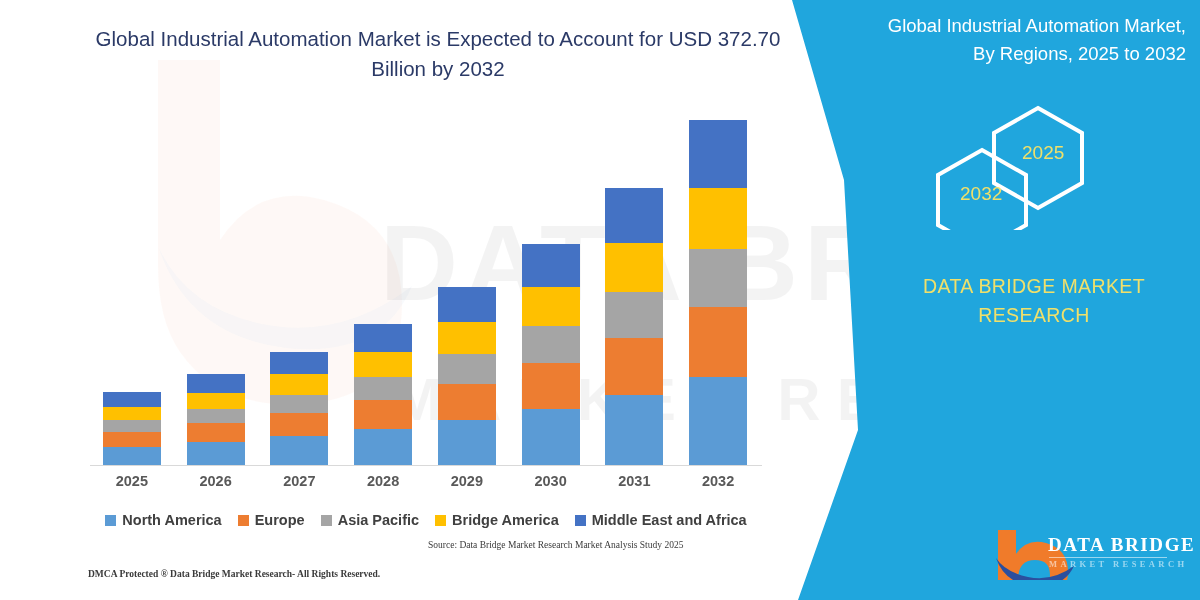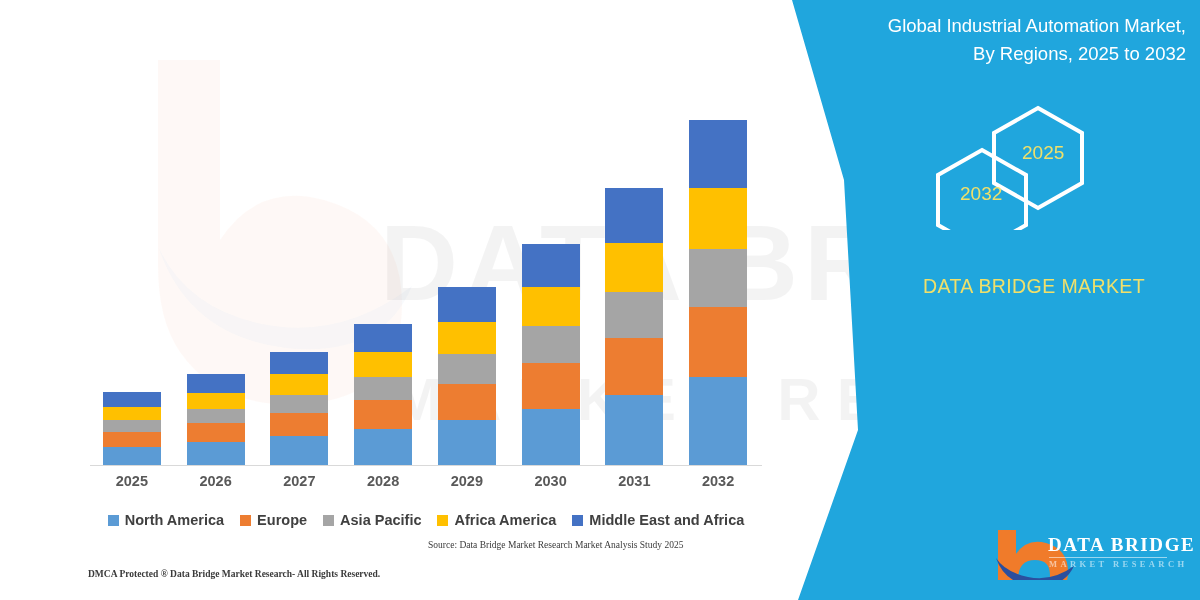--- a/index.html
+++ b/index.html
@@ -108,20 +108,21 @@
 
 <div id="stage">
 
   <svg class="wm-logo" viewBox="0 0 300 360">
     <path d="M40 10 h62 v180 q38 -58 104 -40 q78 22 78 104 q0 92 -96 100 q-86 6 -126 -52 q-22 -32 -22 -86 z" fill="#f7a07a" opacity=".22"></path>
     <path d="M40 196 q30 90 128 102 q96 10 126 -62 q-70 54 -150 38 q-76 -16 -104 -78 z" fill="#7ea4d8" opacity=".18"></path>
   </svg>
   <div class="wm-text">DATA BRIDGE</div>
   <div class="wm-text2">MARKET RESEARCH</div>
 
+  <div class="chart-title">Global Industrial Automation Market is Expected to Account for USD 372.70 Billion by 2032</div>
 
   <div class="plot">
     <div class="bars" id="bars">
         <div class="bar-col">
           <div class="seg" style="background: rgb(68, 114, 196); height: 14.8108px;"></div>
           <div class="seg" style="background: rgb(255, 192, 0); height: 12.9595px;"></div>
           <div class="seg" style="background: rgb(165, 165, 165); height: 12.0338px;"></div>
           <div class="seg" style="background: rgb(237, 125, 49); height: 14.8108px;"></div>
           <div class="seg" style="background: rgb(91, 155, 213); height: 18.5135px;"></div>
         </div>
@@ -196,21 +197,21 @@
       <div class="lg-item">
         <span class="lg-swatch" style="background: rgb(237, 125, 49);"></span>
         <span class="lg-label">Europe</span>
       </div>
       <div class="lg-item">
         <span class="lg-swatch" style="background: rgb(165, 165, 165);"></span>
         <span class="lg-label">Asia Pacific</span>
       </div>
       <div class="lg-item">
         <span class="lg-swatch" style="background: rgb(255, 192, 0);"></span>
-        <span class="lg-label">Africa America</span>
+        <span class="lg-label">Bridge America</span>
       </div>
       <div class="lg-item">
         <span class="lg-swatch" style="background: rgb(68, 114, 196);"></span>
         <span class="lg-label">Middle East and Africa</span>
       </div>
     </div>
 
   <div class="footer-left">DMCA Protected ® Data Bridge Market Research-  All Rights Reserved.</div>
   <div class="footer-src">Source: Data Bridge Market Research  Market Analysis Study 2025</div>
 
@@ -223,20 +224,21 @@
 
   <svg class="hexwrap" viewBox="0 0 200 130">
     <polygon points="118,8 162,33 162,83 118,108 74,83 74,33" fill="none" stroke="#ffffff" stroke-width="4"></polygon>
     <polygon points="62,50 106,75 106,125 62,150 18,125 18,75" fill="none" stroke="#ffffff" stroke-width="4"></polygon>
   </svg>
   <div class="hex-label hex-2025">2025</div>
   <div class="hex-label hex-2032">2032</div>
 
   <div class="dbmr">
     <div>DATA BRIDGE MARKET</div>
+    <div>RESEARCH</div>
   </div>
 
   <svg class="logo" viewBox="0 0 200 52">
     <path d="M6 2 h18 v24 q11 -16 30 -11 q22 6 22 29 q0 14 -9 22 h-22 q13 -5 13 -19 q0 -15 -15 -15 q-17 0 -17 20 v14 h-20 z" fill="#f07b2a"></path>
     <path d="M4 30 q9 26 38 28 q30 2 40 -20 q-22 16 -46 11 q-23 -5 -32 -19 z" fill="#2b4f9e"></path>
   </svg>
   <div class="logo-txt1">DATA BRIDGE</div>
   <div class="logo-rule"></div>
   <div class="logo-txt2">MARKET RESEARCH</div>
 

